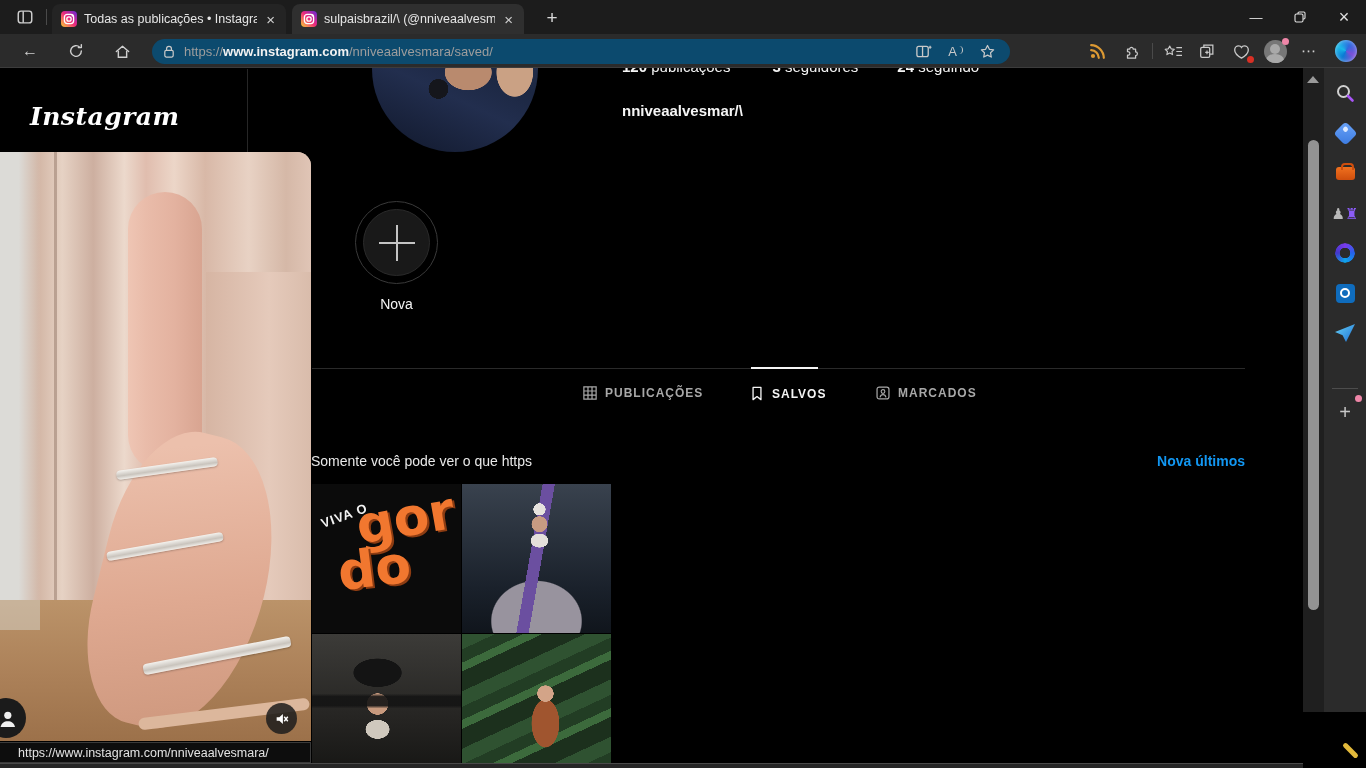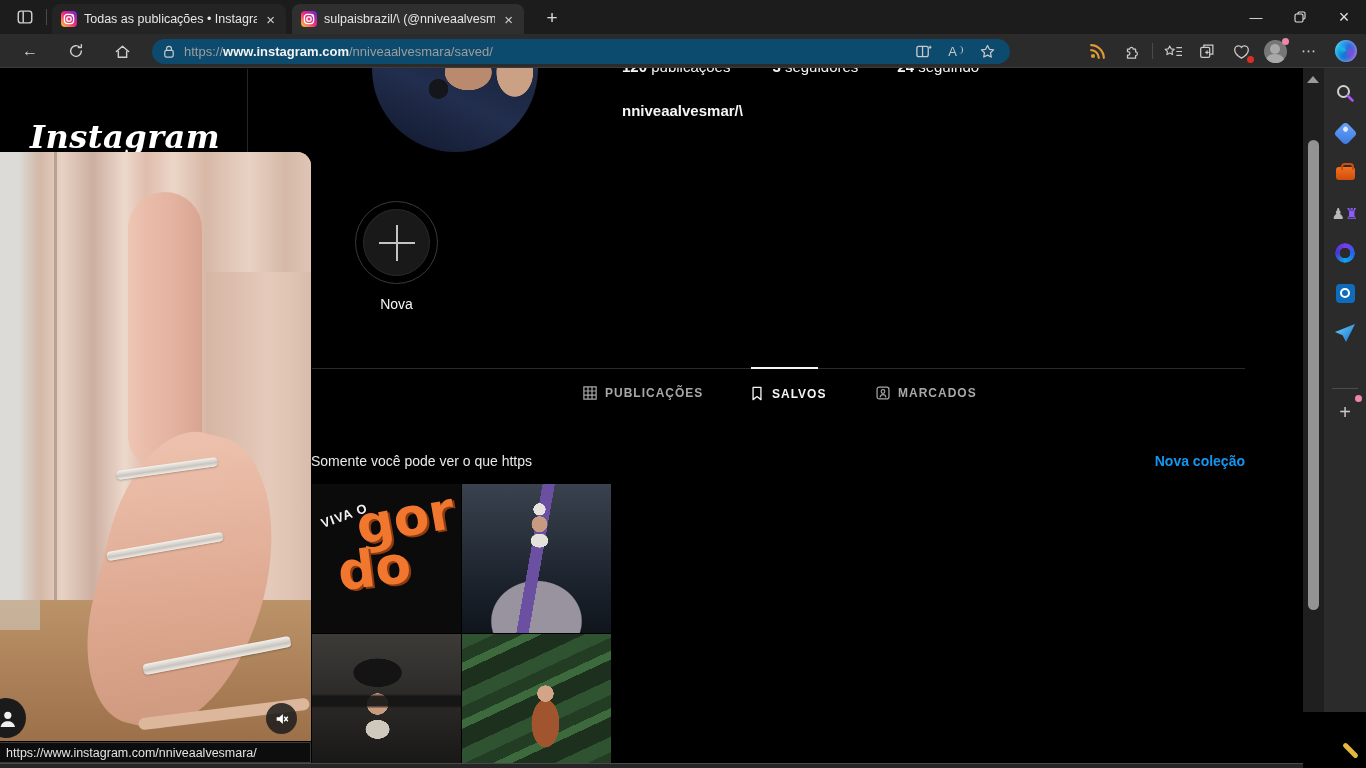--- a/index.html
+++ b/index.html
@@ -35,21 +35,21 @@
   .dot-badge { position:absolute; width:7px; height:7px; border-radius:50%; }
   .avatar-ic { width:23px; height:23px; border-radius:50%; background:#777; position:relative; overflow:hidden; }
   .avatar-ic::before { content:""; position:absolute; left:6.5px; top:4px; width:10px; height:10px; border-radius:50%; background:#a9a9a9; }
   .avatar-ic::after { content:""; position:absolute; left:2.5px; top:14px; width:18px; height:12px; border-radius:50%; background:#a9a9a9; }
   .more-ic { color:#d0d0d0; font-size:15px; letter-spacing:1px; }
   .copilot-ic { width:22px; height:22px; border-radius:50%; background:conic-gradient(from 210deg,#0a7bd4,#19b8e8,#2f6bdf,#7a4fd8,#0a7bd4); box-shadow:inset 0 0 4px rgba(255,255,255,.5); }
 
   
   .page { position:absolute; inset:0; background:#000; z-index:1; }
   .ig-vline { position:absolute; left:247px; top:69px; width:1px; height:84px; background:#262626; }
-  .ig-logo { position:absolute; left:30px; top:102px; color:#fff; font-family:"DejaVu Serif", serif; font-style:italic; font-weight:600; font-size:32px; letter-spacing:.5px;margin-top:16px; }
+  .ig-logo { position:absolute; left:30px; top:102px; color:#fff; font-family:"DejaVu Serif", serif; font-style:italic; font-weight:600; font-size:25px; letter-spacing:.5px; }
 
   .profile-pic { position:absolute; left:372px; top:-14px; width:166px; height:166px; border-radius:50%; overflow:hidden;
     background:
       radial-gradient(circle 14px at 40% 62%, #15161c 0 70%, transparent 71%),
       radial-gradient(ellipse 34px 26px at 58% 52%, #b98a6e 0 68%, transparent 70%),
       radial-gradient(ellipse 30px 40px at 86% 52%, #caa184 0 60%, transparent 62%),
       linear-gradient(205deg,#2a3550 15%,#1c2742 45%,#222e4e 62%,#10172a 100%);
   }
   .stats { position:absolute; left:622px; top:58px; width:420px; display:flex; color:#f5f5f5; font-size:15px; }
   .stat { white-space:nowrap; }
@@ -123,21 +123,21 @@
   .v-strap { position:absolute; height:9px; border-radius:4px; background:linear-gradient(180deg,#f4f2ee,#c9c4bd 60%,#efede9); box-shadow:0 1px 2px rgba(0,0,0,.25); }
   .v-strap1 { left:116px; top:312px; width:102px; transform:rotate(-8deg); }
   .v-strap2 { left:106px; top:390px; width:118px; transform:rotate(-10deg); }
   .v-strap3 { left:142px; top:498px; width:150px; height:11px; transform:rotate(-11deg); }
   .v-hem { position:absolute; left:206px; top:120px; width:105px; height:330px; border-radius:0 0 0 40px;
     background:linear-gradient(90deg,#d6b5a3,#e5cabb 60%,#d9bcab); }
   .v-mute { position:absolute; left:266px; top:551px; width:31px; height:31px; border-radius:50%; background:rgba(28,28,28,.85); display:flex; align-items:center; justify-content:center; }
   .v-badge { position:absolute; left:-14px; top:546px; width:40px; height:40px; border-radius:50%; background:#1b1b1b; display:flex; align-items:center; justify-content:center; }
 
   
-  .status-tip { position:absolute; left:0; top:742px; width:311px; height:21px; background:#0d0d0d; border:1px solid #3a3a3a; border-left:none; display:flex; align-items:center; padding-left:6px; z-index:12; color:#e3e3e3; font-size:12.5px; white-space:nowrap; }
+  .status-tip { position:absolute; left:0; top:742px; width:311px; height:21px; background:#0d0d0d; border:1px solid #3a3a3a; border-left:none; display:flex; align-items:center; padding-left:18px; z-index:12; color:#e3e3e3; font-size:12.5px; white-space:nowrap; }
   .bottom-strip { position:absolute; left:0; top:763px; width:1305px; height:5px; background:#262626; border-top:1px solid #4a4a4a; z-index:11; }
   .br-corner { position:absolute; left:1303px; top:712px; width:63px; height:56px; background:#000; z-index:12; }
   .br-corner .slash { position:absolute; left:38px; top:36px; width:19px; height:5px; background:#e2b93b; border-radius:3px; transform:rotate(45deg); }
 
   
   .scrollcol { position:absolute; left:1303px; top:68px; width:21px; height:644px; background:#1f1f1f; z-index:5; }
   .scroll-up { position:absolute; left:4px; top:8px; width:0; height:0; border-left:6px solid transparent; border-right:6px solid transparent; border-bottom:7px solid #9a9a9a; }
   .scroll-thumb { position:absolute; left:5px; top:72px; width:11px; height:470px; border-radius:6px; background:#939393; }
   .edgebar { position:absolute; left:1324px; top:68px; width:42px; height:644px; background:#2b2b2b; z-index:5; display:flex; flex-direction:column; align-items:center; padding-top:12px; }
   .eb-ic { width:26px; height:26px; margin-bottom:14px; display:flex; align-items:center; justify-content:center; position:relative; }
@@ -198,21 +198,21 @@
     <div class="igtab igtab-mar">
       <svg width="14" height="14" viewBox="0 0 16 16">
           <rect x="1.2" y="1.2" width="13.6" height="13.6" rx="2.5" fill="none" stroke="#a8a8a8" stroke-width="1.4"></rect>
           <circle cx="8" cy="6.3" r="2.1" fill="none" stroke="#a8a8a8" stroke-width="1.3"></circle>
           <path d="M4.6 13c.5-2.2 1.8-3.2 3.4-3.2s2.9 1 3.4 3.2" fill="none" stroke="#a8a8a8" stroke-width="1.3"></path>
         </svg>
       <span>MARCADOS</span>
     </div>
 
     <div class="saved-note">Somente você pode ver o que https</div>
-    <div class="new-collection">Nova coleção</div>
+    <div class="new-collection">Nova últimos</div>
 
     <div class="grid">
       <div class="thumb t-gordo">
         <span class="small">VIVA O</span>
         <span class="big big1">gor</span>
         <span class="big big2">do</span>
       </div>
       <div class="thumb t-suit"></div>
       <div class="thumb t-cap"></div>
       <div class="thumb t-plant"></div>

